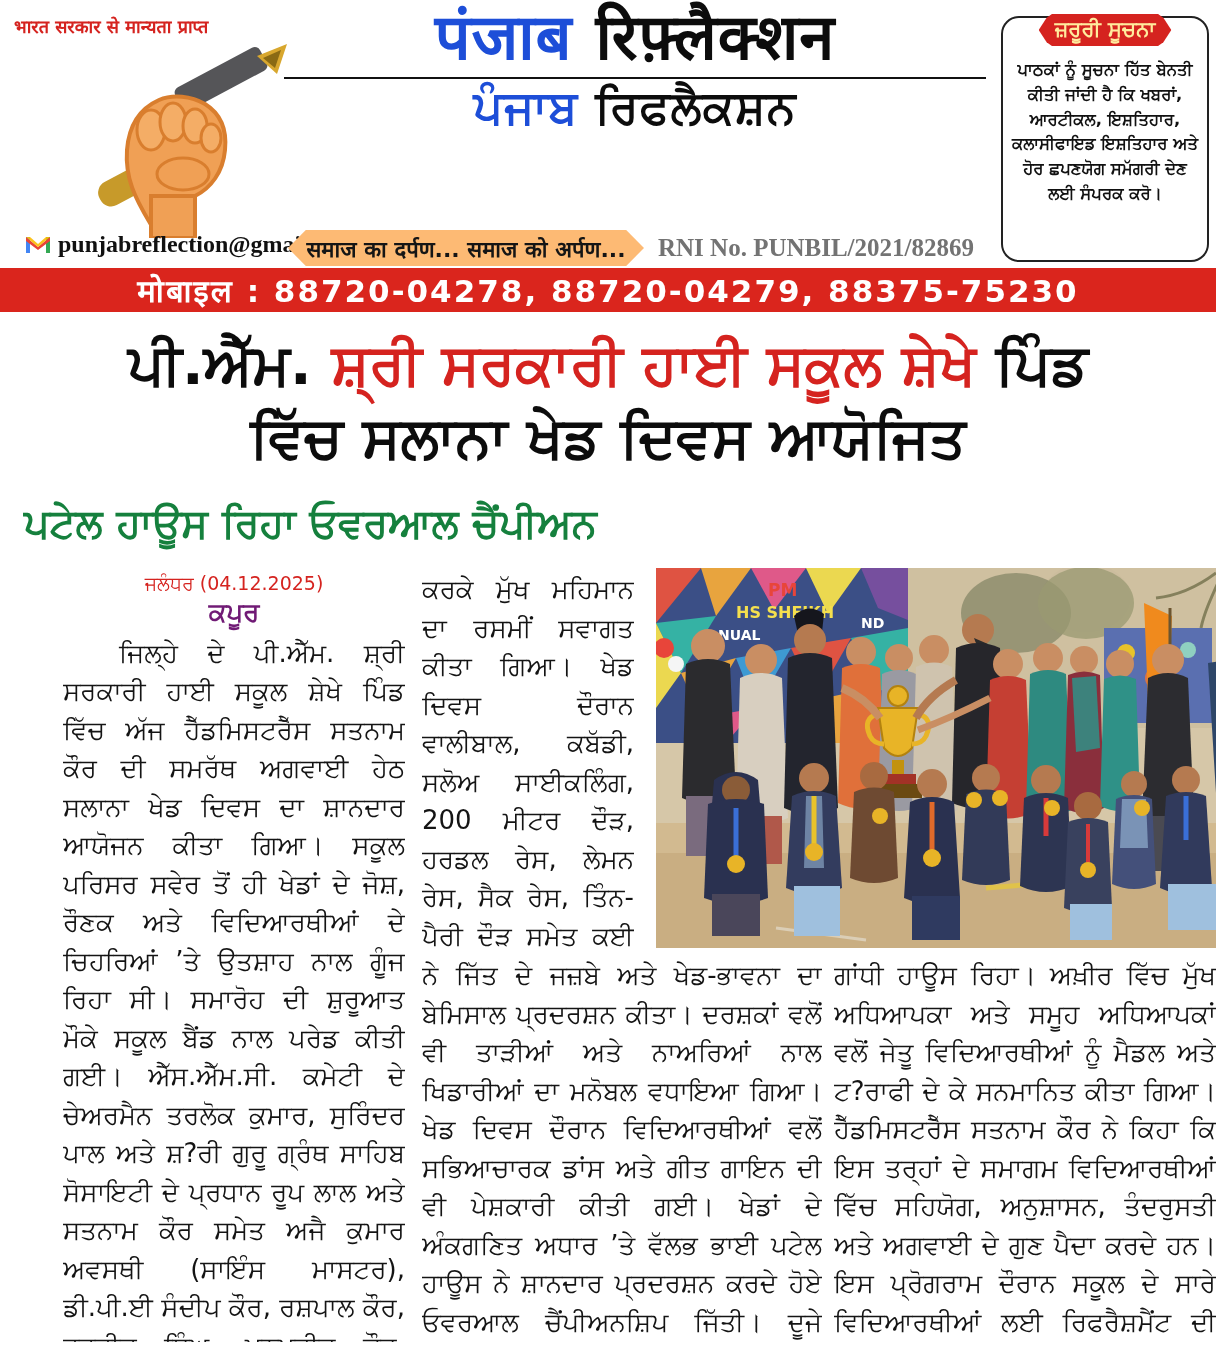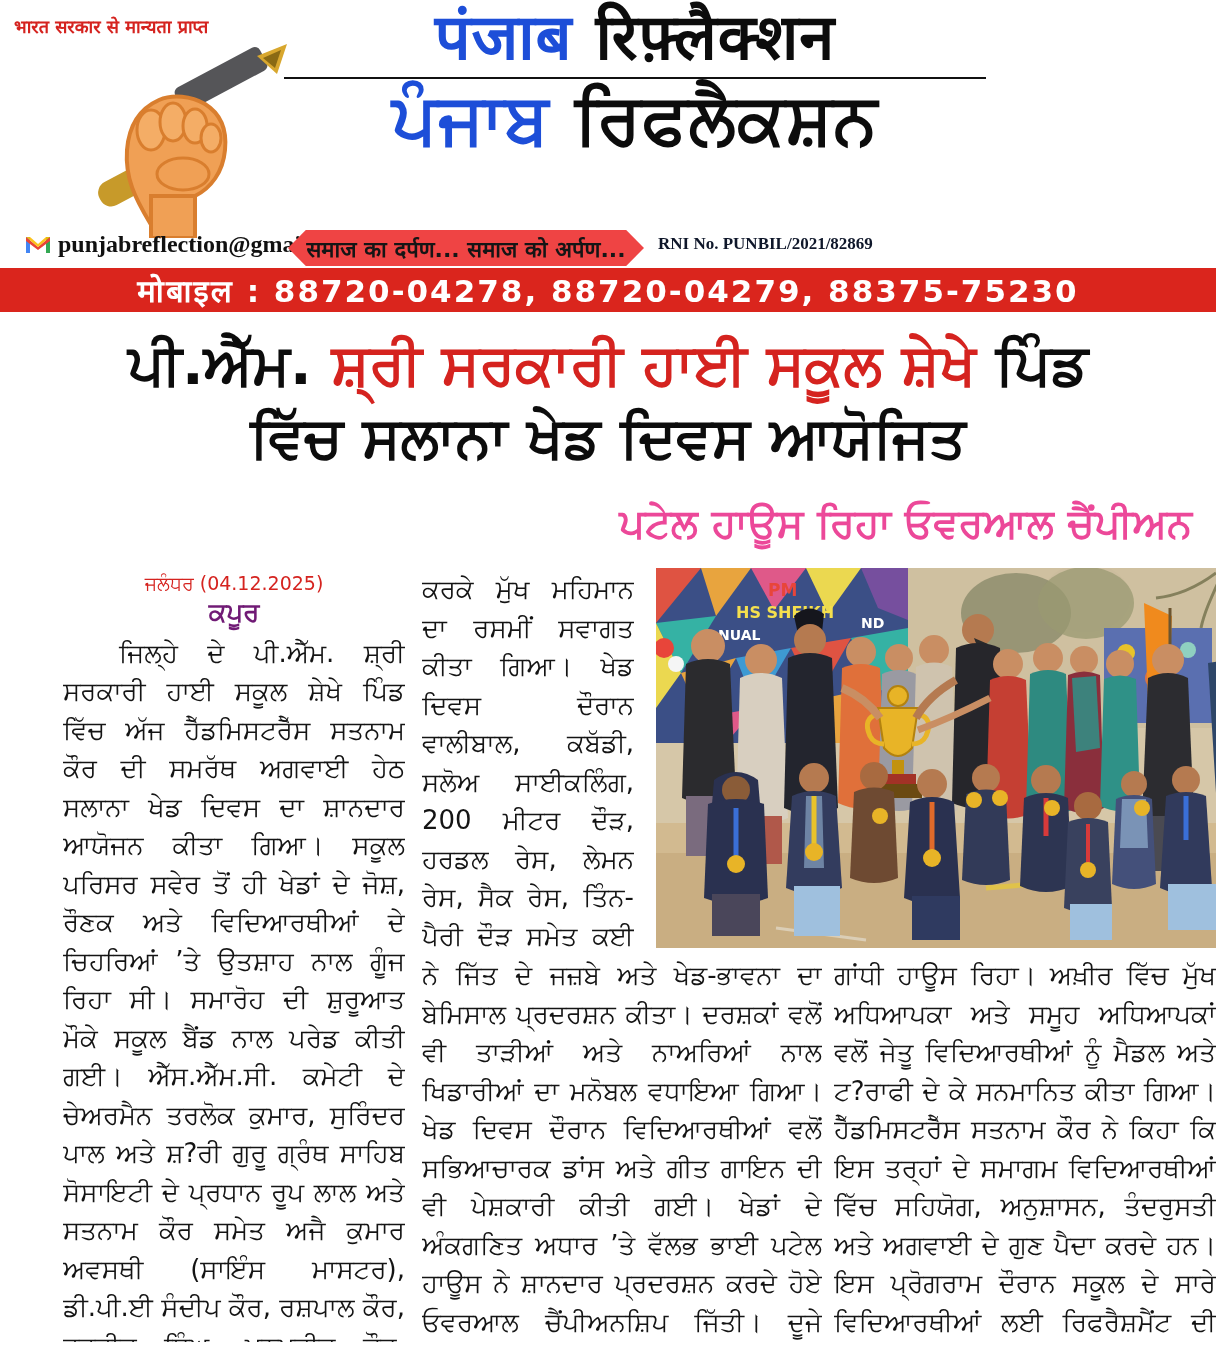--- a/index.html
+++ b/index.html
@@ -8,48 +8,48 @@
 
   
   .accreditation { position:absolute; left:14px; top:14px; color:#d5231f; font-weight:bold; font-size:18px; }
   .logo-svg { position:absolute; left:55px; top:38px; }
   .email-row { position:absolute; left:26px; top:231px; display:flex; align-items:center; gap:8px; }
   .email-text { font-family:"Liberation Serif", serif; font-weight:bold; font-size:24px; color:#111; }
 
   .masthead { position:absolute; left:282px; top:6px; width:706px; text-align:center; }
   .masthead .line1 { font-size:63px; font-weight:bold; letter-spacing:1px; line-height:1.0; white-space:nowrap; }
   .masthead .divider { border-top:2px solid #111; margin:8px 2px 4px 2px; }
-  .masthead .line2 { font-size:70px; font-weight:bold; letter-spacing:1px; line-height:1.05; white-space:nowrap;text-align:center; }
+  .masthead .line2 { font-size:46px; font-weight:bold; letter-spacing:1px; line-height:1.05; white-space:nowrap;text-align:center; }
   .mast-red { color:#1d4ed8; }
   .mast-black { color:#0c0c0c; }
 
-  .tagline-ribbon { position:absolute; left:288px; top:230px; width:356px; height:36px; background:#ef4444;
+  .tagline-ribbon { position:absolute; left:288px; top:230px; width:356px; height:36px; background:#fdba74;
     clip-path:polygon(0% 50%, 5% 0%, 95% 0%, 100% 50%, 95% 100%, 5% 100%);
     display:flex; align-items:center; justify-content:center;
     font-weight:bold; font-size:22px; color:#151515; }
-  .rni { position:absolute; left:658px; top:234px; font-family:"Liberation Serif", serif; font-weight:bold; font-size:17px; color:#0f172a; }
+  .rni { position:absolute; left:658px; top:234px; font-family:"Liberation Serif", serif; font-weight:bold; font-size:25px; color:#737373; }
 
   .notice-box { position:absolute; left:1001px; top:16px; width:208px; height:246px;
     border:2px solid #222; border-radius:18px; background:#fff; padding:40px 8px 6px 8px; text-align:center; }
   .notice-badge { position:absolute; left:50%; top:-4px; transform:translateX(-50%);
     background:#d5231f; color:#ffec9e; font-weight:bold; font-size:21px; white-space:nowrap;
     padding:3px 16px 5px 16px;
     clip-path:polygon(0% 50%, 6% 12%, 10% 0%, 90% 0%, 94% 12%, 100% 50%, 94% 88%, 90% 100%, 10% 100%, 6% 88%); }
   .notice-body { font-size:16.5px; font-weight:bold; line-height:1.5; color:#111; }
 
   .mobile-bar { position:absolute; left:0; top:268px; width:1216px; height:44px; background:#da251d;
     display:flex; align-items:center; justify-content:center;
     color:#fff; font-weight:bold; font-size:31px; letter-spacing:2px; }
 
   
   .headline { position:absolute; left:24px; top:328px; width:1168px; text-align:center;
     font-weight:bold; font-size:57px; line-height:1.28; color:#0c0c0c; }
   .hl-red { color:#d5231f; }
-  .subheadline { position:absolute; left:24px; top:500px; width:1168px; text-align:right;
-    font-weight:bold; font-size:40px; color:#ec4899; }
+  .subheadline { position:absolute; left:24px; top:500px; width:1168px; text-align:left;
+    font-weight:bold; font-size:40px; color:#15803d; }
 
   
   .body-text { font-size:26px; line-height:38.5px; text-align:justify; color:#141414; }
   .col1 { position:absolute; left:63px; top:572px; width:342px; height:770px; overflow:hidden; }
   .dateline { text-align:center; color:#d5231f; font-weight:normal; font-size:19px; line-height:1.25; }
   .byline { text-align:center; color:#701a75; font-weight:bold; font-size:26px; line-height:1.3; margin-bottom:4px; }
   .indent { text-indent:56px; }
   .col2top { position:absolute; left:422px; top:570px; width:212px; height:384px; overflow:hidden; }
   .col2bottom { position:absolute; left:422px; top:956px; width:400px; height:390px; overflow:hidden; }
   .col3 { position:absolute; left:834px; top:956px; width:382px; height:390px; overflow:hidden; }
@@ -99,20 +99,24 @@
     <div class="divider"></div>
     <div class="line2"><span class="mast-red">ਪੰਜਾਬ</span><span class="mast-black"> ਰਿਫਲੈਕਸ਼ਨ</span></div>
   </div>
 
   <div class="tagline-ribbon">
     <span>समाज का दर्पण... समाज को अर्पण...</span>
   </div>
 
   <div class="rni">RNI No. PUNBIL/2021/82869</div>
 
+  <div class="notice-box">
+    <div class="notice-badge">ਜ਼ਰੂਰੀ ਸੂਚਨਾ</div>
+    <div class="notice-body">ਪਾਠਕਾਂ ਨੂੰ ਸੂਚਨਾ ਹਿੱਤ ਬੇਨਤੀ ਕੀਤੀ ਜਾਂਦੀ ਹੈ ਕਿ ਖਬਰਾਂ, ਆਰਟੀਕਲ, ਇਸ਼ਤਿਹਾਰ, ਕਲਾਸੀਫਾਇਡ ਇਸ਼ਤਿਹਾਰ ਅਤੇ ਹੋਰ ਛਪਣਯੋਗ ਸਮੱਗਰੀ ਦੇਣ ਲਈ ਸੰਪਰਕ ਕਰੋ।</div>
+  </div>
 
   <div class="mobile-bar">
     <span>मोबाइल : 88720-04278, 88720-04279, 88375-75230</span>
   </div>
 
   <div class="headline">
     <span>ਪੀ.ਐੱਮ. </span><span class="hl-red">ਸ਼੍ਰੀ ਸਰਕਾਰੀ ਹਾਈ ਸਕੂਲ ਸ਼ੇਖੇ </span><span>ਪਿੰਡ</span><br>
     <span>ਵਿੱਚ ਸਲਾਨਾ ਖੇਡ ਦਿਵਸ ਆਯੋਜਿਤ</span>
   </div>
   <div class="subheadline">ਪਟੇਲ ਹਾਊਸ ਰਿਹਾ ਓਵਰਆਲ ਚੈਂਪੀਅਨ</div>

